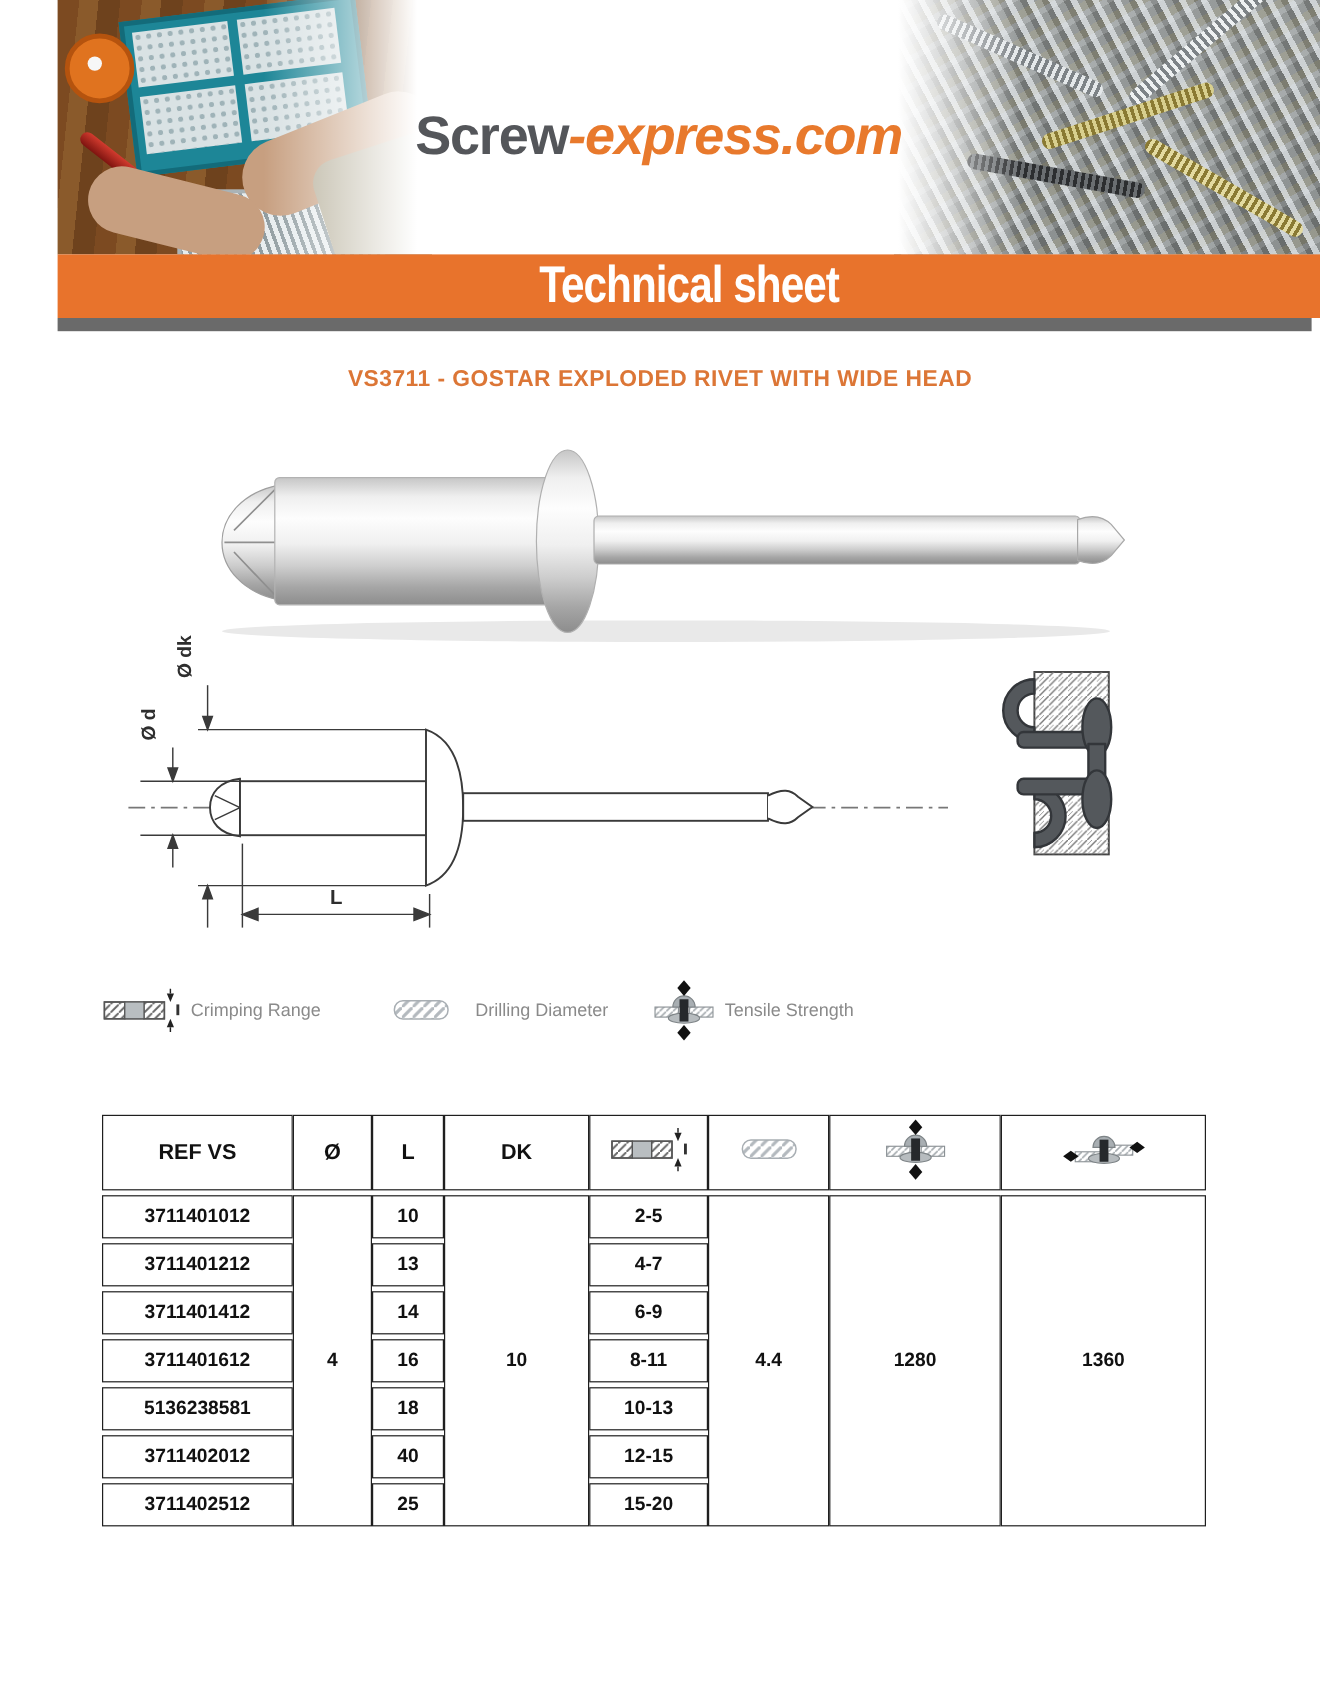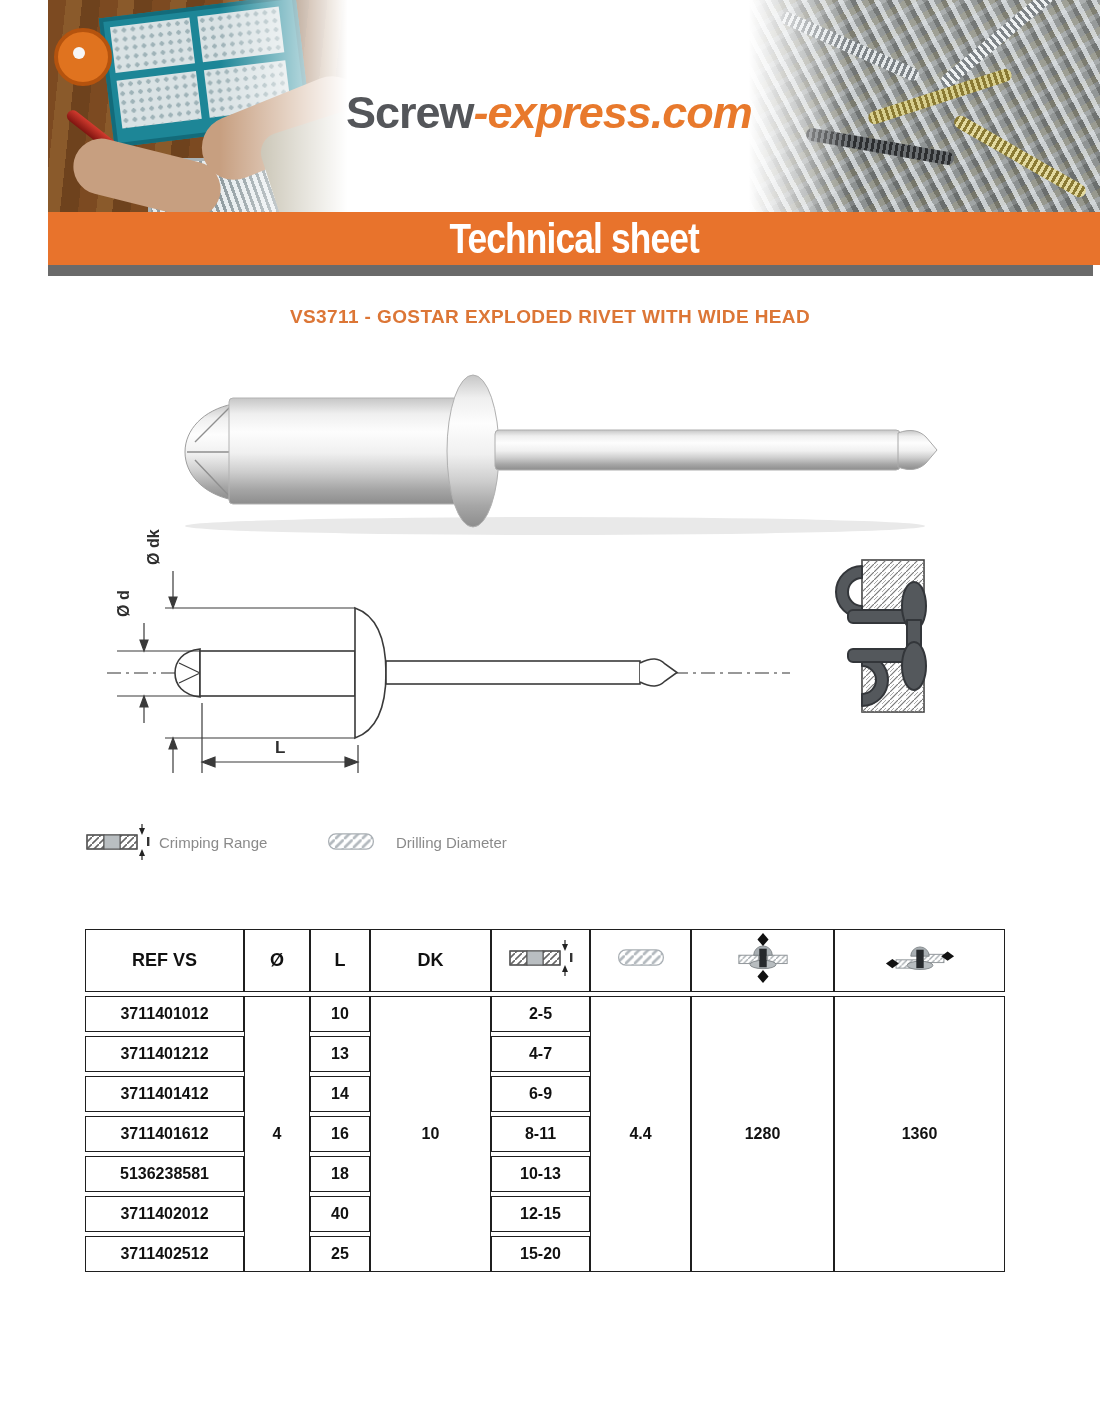--- a/index.html
+++ b/index.html
@@ -241,20 +241,32 @@
     <span>Crimping Range</span>
   </div>
 
   <div class="legend-item lg2">
     <svg width="50" height="26" viewBox="0 0 56 26">
       <rect x="3" y="4" width="50" height="17" rx="8" fill="url(#hs)" stroke="#a8aeb3" stroke-width="1.4"></rect>
     </svg>
     <span>Drilling Diameter</span>
   </div>
 
+  <div class="legend-item lg3">
+    <svg width="52" height="56" viewBox="0 0 56 58">
+      <rect x="2" y="26" width="21" height="9" fill="url(#hl)" stroke="#8a9094" stroke-width="1"></rect>
+      <rect x="33" y="26" width="21" height="9" fill="url(#hl)" stroke="#8a9094" stroke-width="1"></rect>
+      <ellipse cx="28" cy="36" rx="14" ry="4.5" fill="#b7bcbf" stroke="#7e8487" stroke-width="1"></ellipse>
+      <path d="M18,26 a10,10 0 0 1 20,0 z" fill="#a8aeb2" stroke="#7e8487" stroke-width="1"></path>
+      <rect x="24" y="19" width="8" height="20" fill="#26292c"></rect>
+      <polygon points="28,2 34,9 28,16 22,9" fill="#111"></polygon>
+      <polygon points="28,42 34,49 28,56 22,49" fill="#111"></polygon>
+    </svg>
+    <span>Tensile Strength</span>
+  </div>
 
 
   <table class="spec">
     <colgroup>
       <col style="width:159px">
         <col style="width:66px">
         <col style="width:60px">
         <col style="width:121px">
       <col style="width:99px">
         <col style="width:101px">

